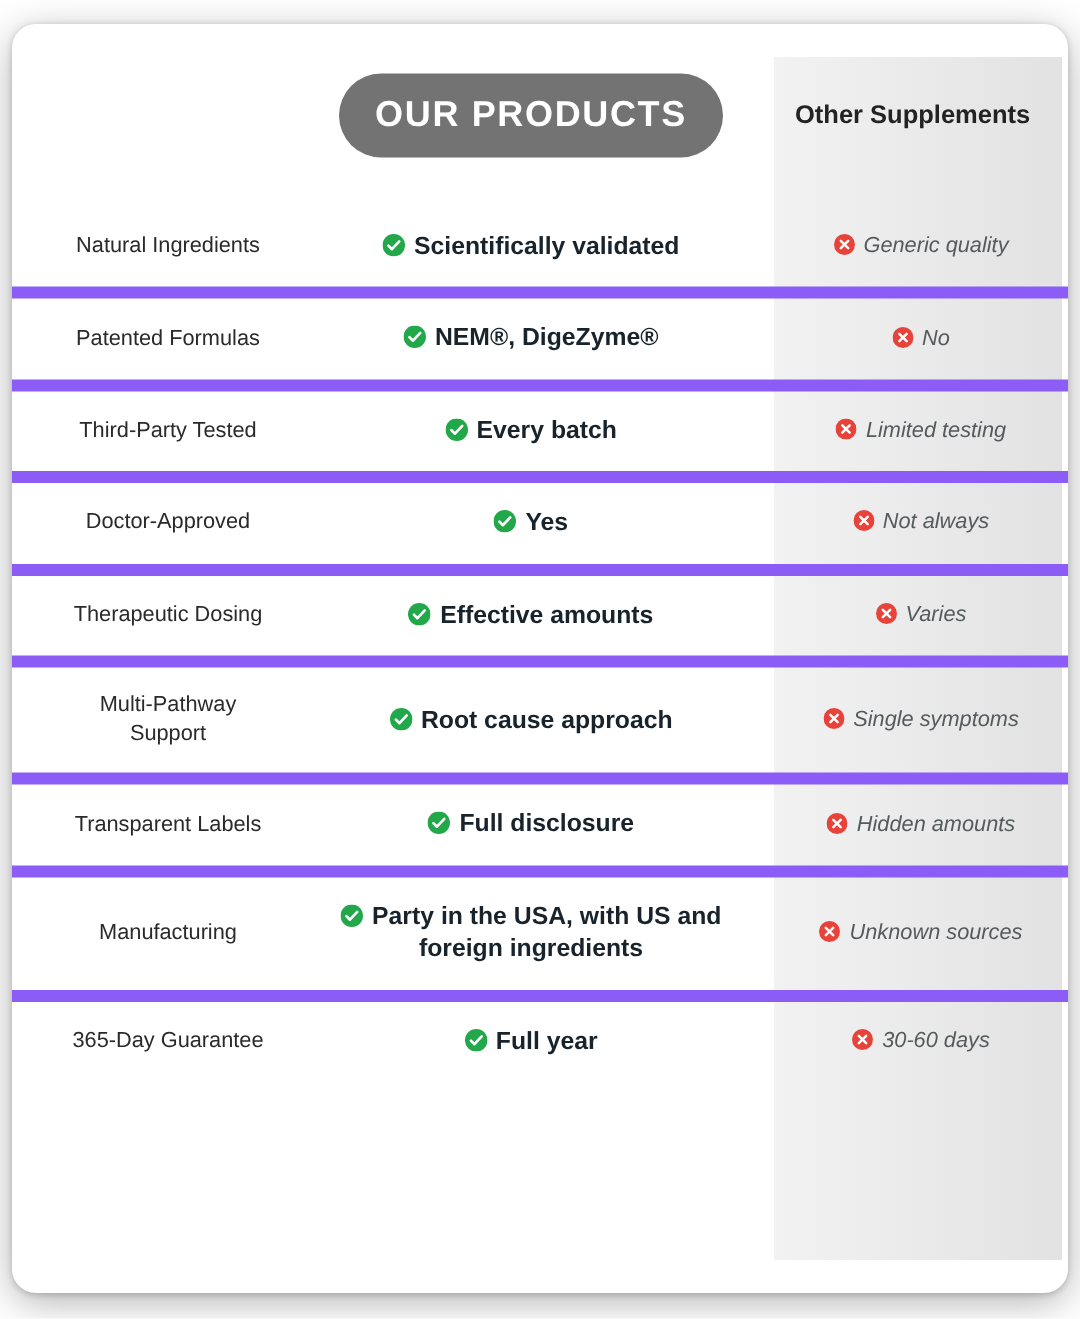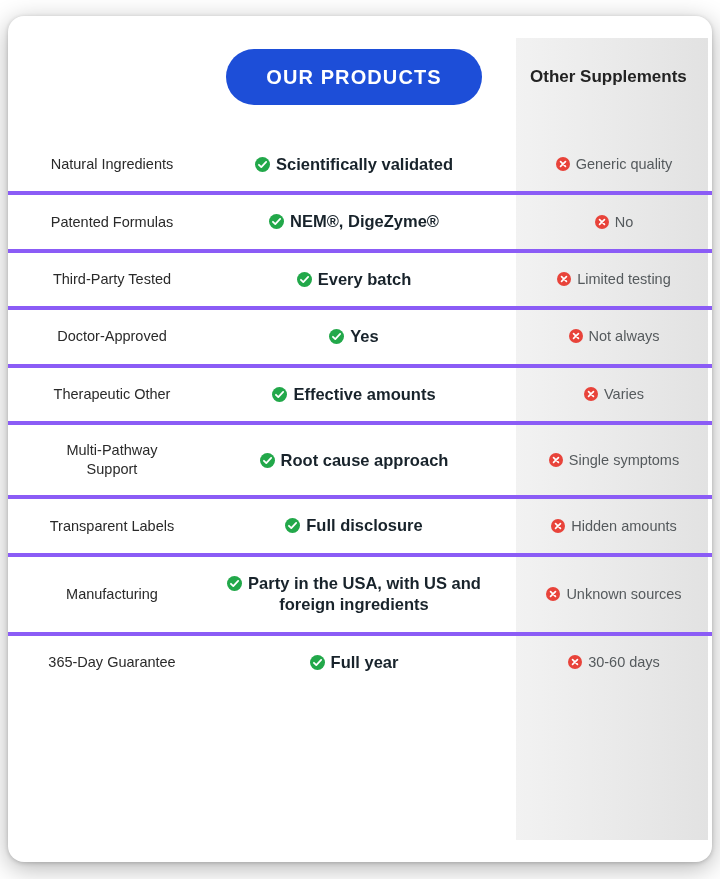--- a/index.html
+++ b/index.html
@@ -81,44 +81,44 @@
     border: 0;
     padding: 0;
     vertical-align: middle;
     height: 122px;
   }
 
   .pill {
     margin: 0 auto;
     width: 256px;
     height: 56px;
-    background: #1d4ed8;
+    background: #737373;
     border-radius: 28px;
     color: #ffffff;
-    font-size: 20px;
+    font-size: 24px;
     font-weight: bold;
     letter-spacing: 1.1px;
     display: flex;
     align-items: center;
     justify-content: center;
     text-align: center;
   }
 
   .other-hdr {
     text-align: left;
     font-size: 17px;
     font-weight: bold;
     color: #232323;
     line-height: 1.28;
     padding: 0 14px;
   }
 
   
   tr.row td {
-    border-top: 4px solid #8b5cf6;
+    border-top: 8px solid #8b5cf6;
     padding: 0;
     vertical-align: middle;
   }
   tr.row.first td {
     border-top: 0;
   }
 
   .cell-feature {
     text-align: center;
     font-size: 14.5px;
@@ -149,21 +149,21 @@
     display: inline-block;
     vertical-align: -2px;
     margin-right: 6px;
   }
   .ico svg { display: block; }
 
   .ours-inner, .other-inner {
     display: inline-block;
   }
   .ours-inner .label { display: inline; }
-  .other-inner .label { display: inline; }
+  .other-inner .label { display: inline; font-style: italic; }
 </style>
 </head>
 <body>
 
 <div class="page">
   <div class="card">
     <div class="card-shadow"></div>
     <div class="other-band"></div>
 
     <div class="table-wrap">
@@ -246,21 +246,21 @@
               </td>
               <td>
                 <div class="cell-other"><span class="other-inner"><span class="ico"><svg width="14" height="14" viewBox="0 0 16 16">
                         <circle cx="8" cy="8" r="8" fill="#e8433a"></circle>
                         <path d="M5.2 5.2 L10.8 10.8 M10.8 5.2 L5.2 10.8" stroke="#ffffff" stroke-width="1.9" fill="none" stroke-linecap="round"></path>
                       </svg></span><span class="label">Not always</span></span></div>
               </td>
             </tr>
             <tr class="row">
               <td>
-                <div class="cell-feature">Therapeutic Other</div>
+                <div class="cell-feature">Therapeutic Dosing</div>
               </td>
               <td>
                 <div class="cell-ours"><span class="ours-inner"><span class="ico"><svg width="15" height="15" viewBox="0 0 16 16">
                         <circle cx="8" cy="8" r="8" fill="#22a84a"></circle>
                         <path d="M4.2 8.3 L6.7 10.8 L11.9 5.3" stroke="#ffffff" stroke-width="1.9" fill="none" stroke-linecap="round" stroke-linejoin="round"></path>
                       </svg></span><span class="label">Effective amounts</span></span></div>
               </td>
               <td>
                 <div class="cell-other"><span class="other-inner"><span class="ico"><svg width="14" height="14" viewBox="0 0 16 16">
                         <circle cx="8" cy="8" r="8" fill="#e8433a"></circle>

